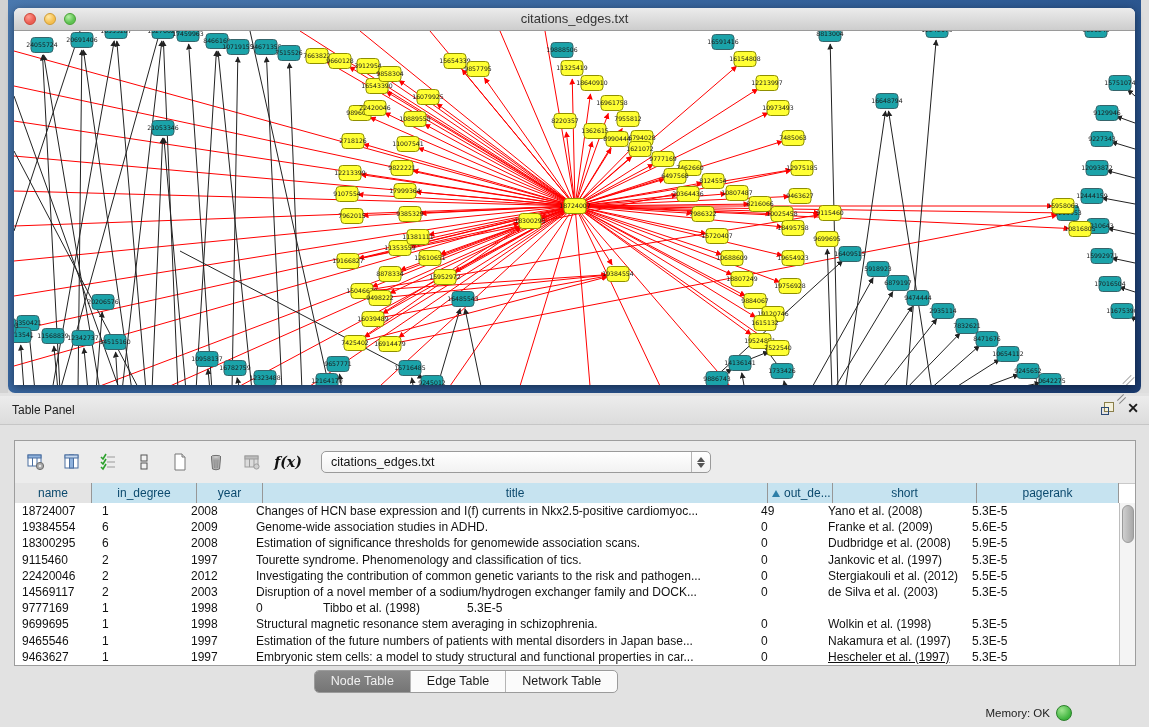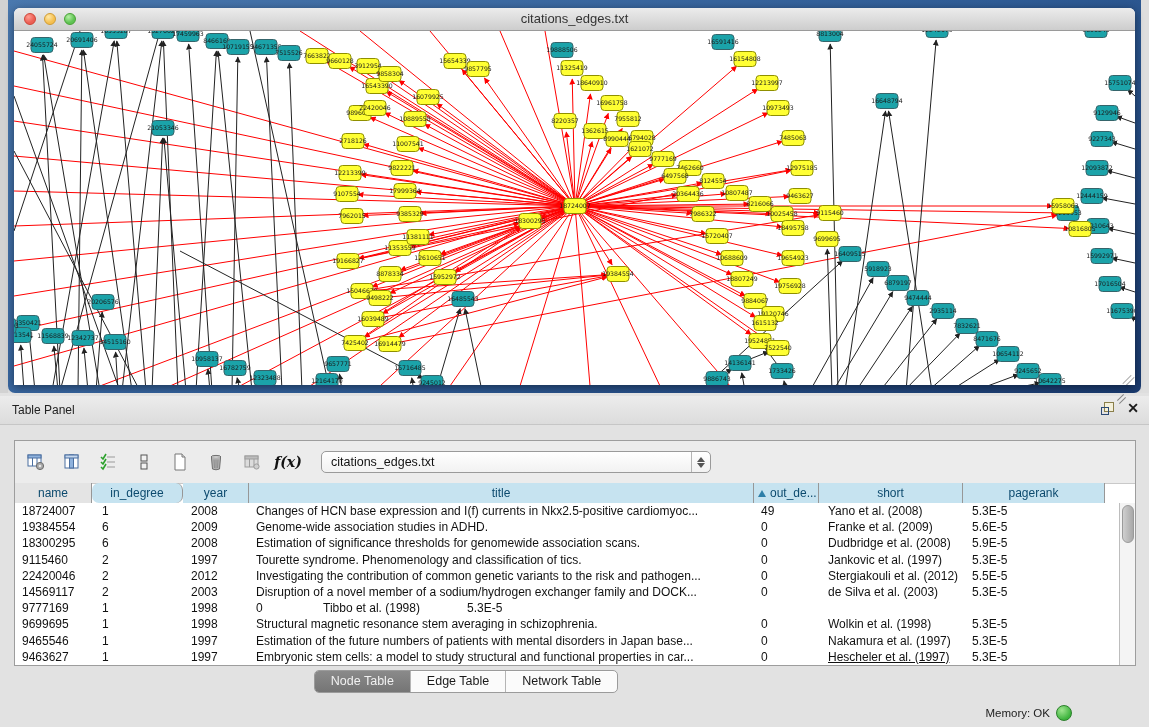--- a/index.html
+++ b/index.html
@@ -887,21 +887,21 @@
           <span class="caps">
               <i class="up"></i>
               <i class="dn"></i>
             </span>
         </div>
       </div>
       <div class="grid-head" id="gridHead">
           <div class="h-cell gray" style="width: 77px;">
             <span>name</span>
           </div>
-          <div class="h-cell" style="width: 91px; border-radius: 7px;">
+          <div class="h-cell" style="width: 105px;">
             <span>in_degree</span>
           </div>
           <div class="h-cell" style="width: 66px;">
             <span>year</span>
           </div>
           <div class="h-cell" style="width: 505px;">
             <span>title</span>
           </div>
           <div class="h-cell left" style="width: 65px;">
             <span class="sort-tri"></span>

